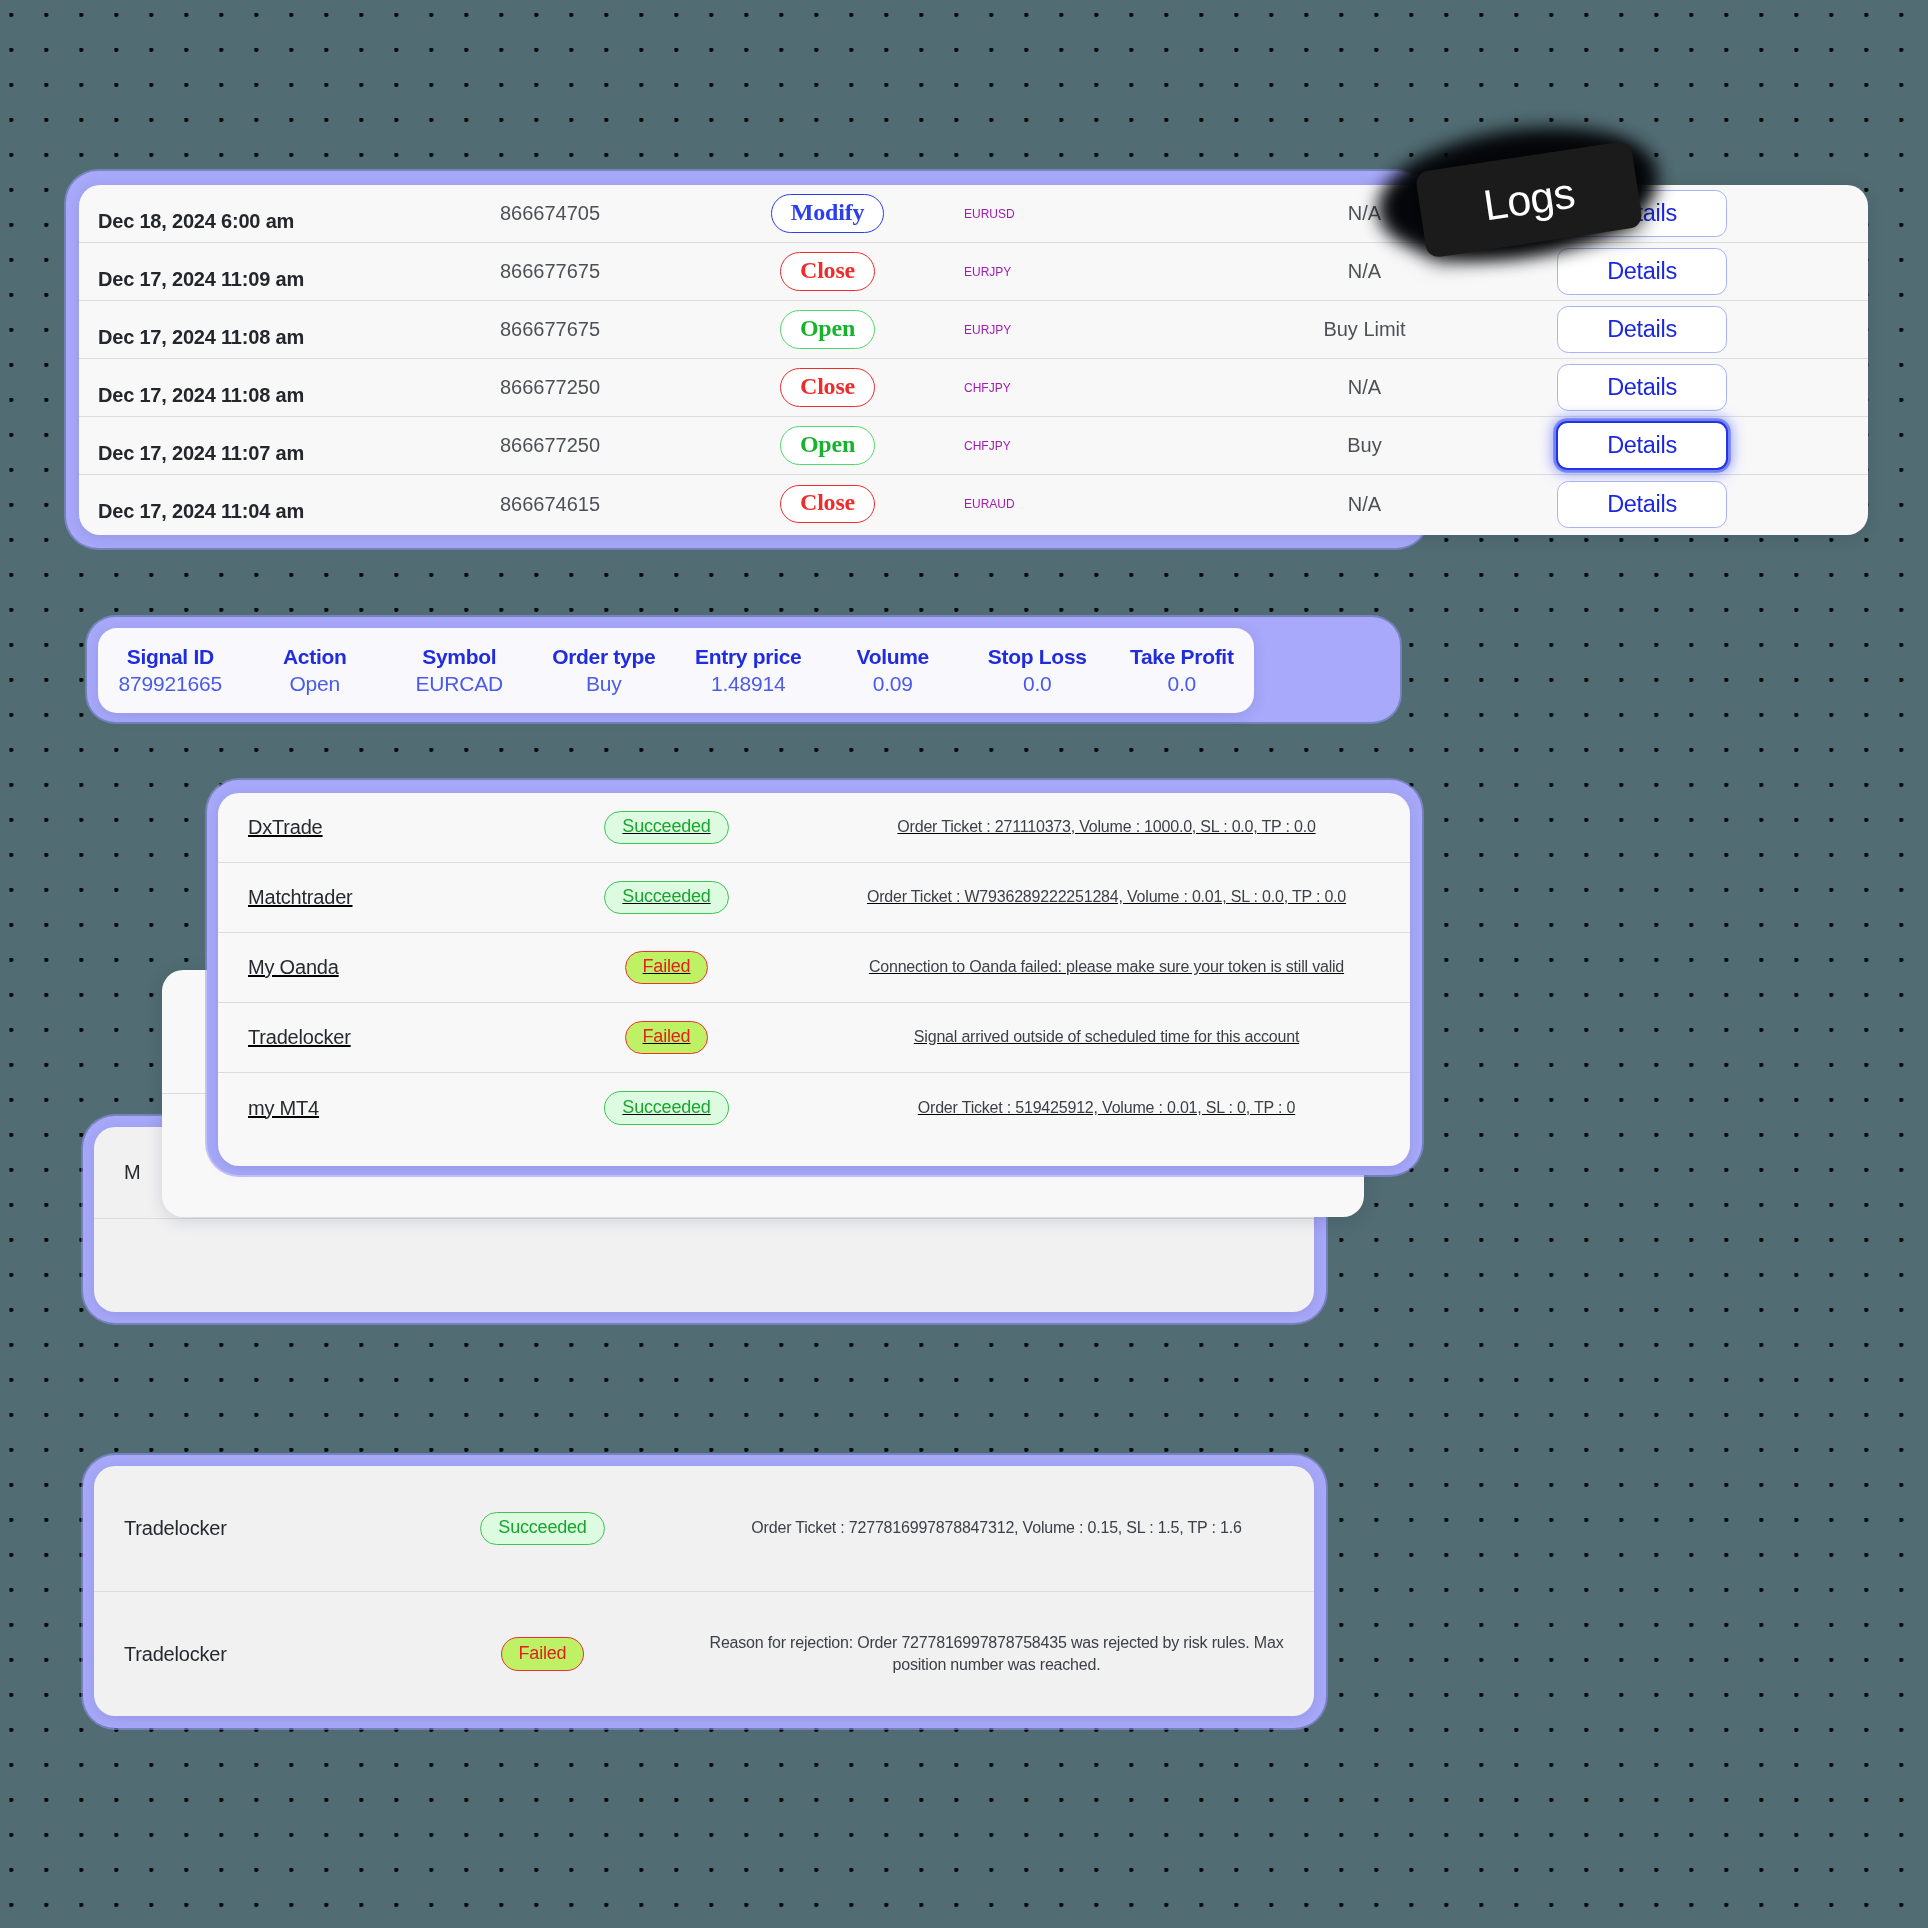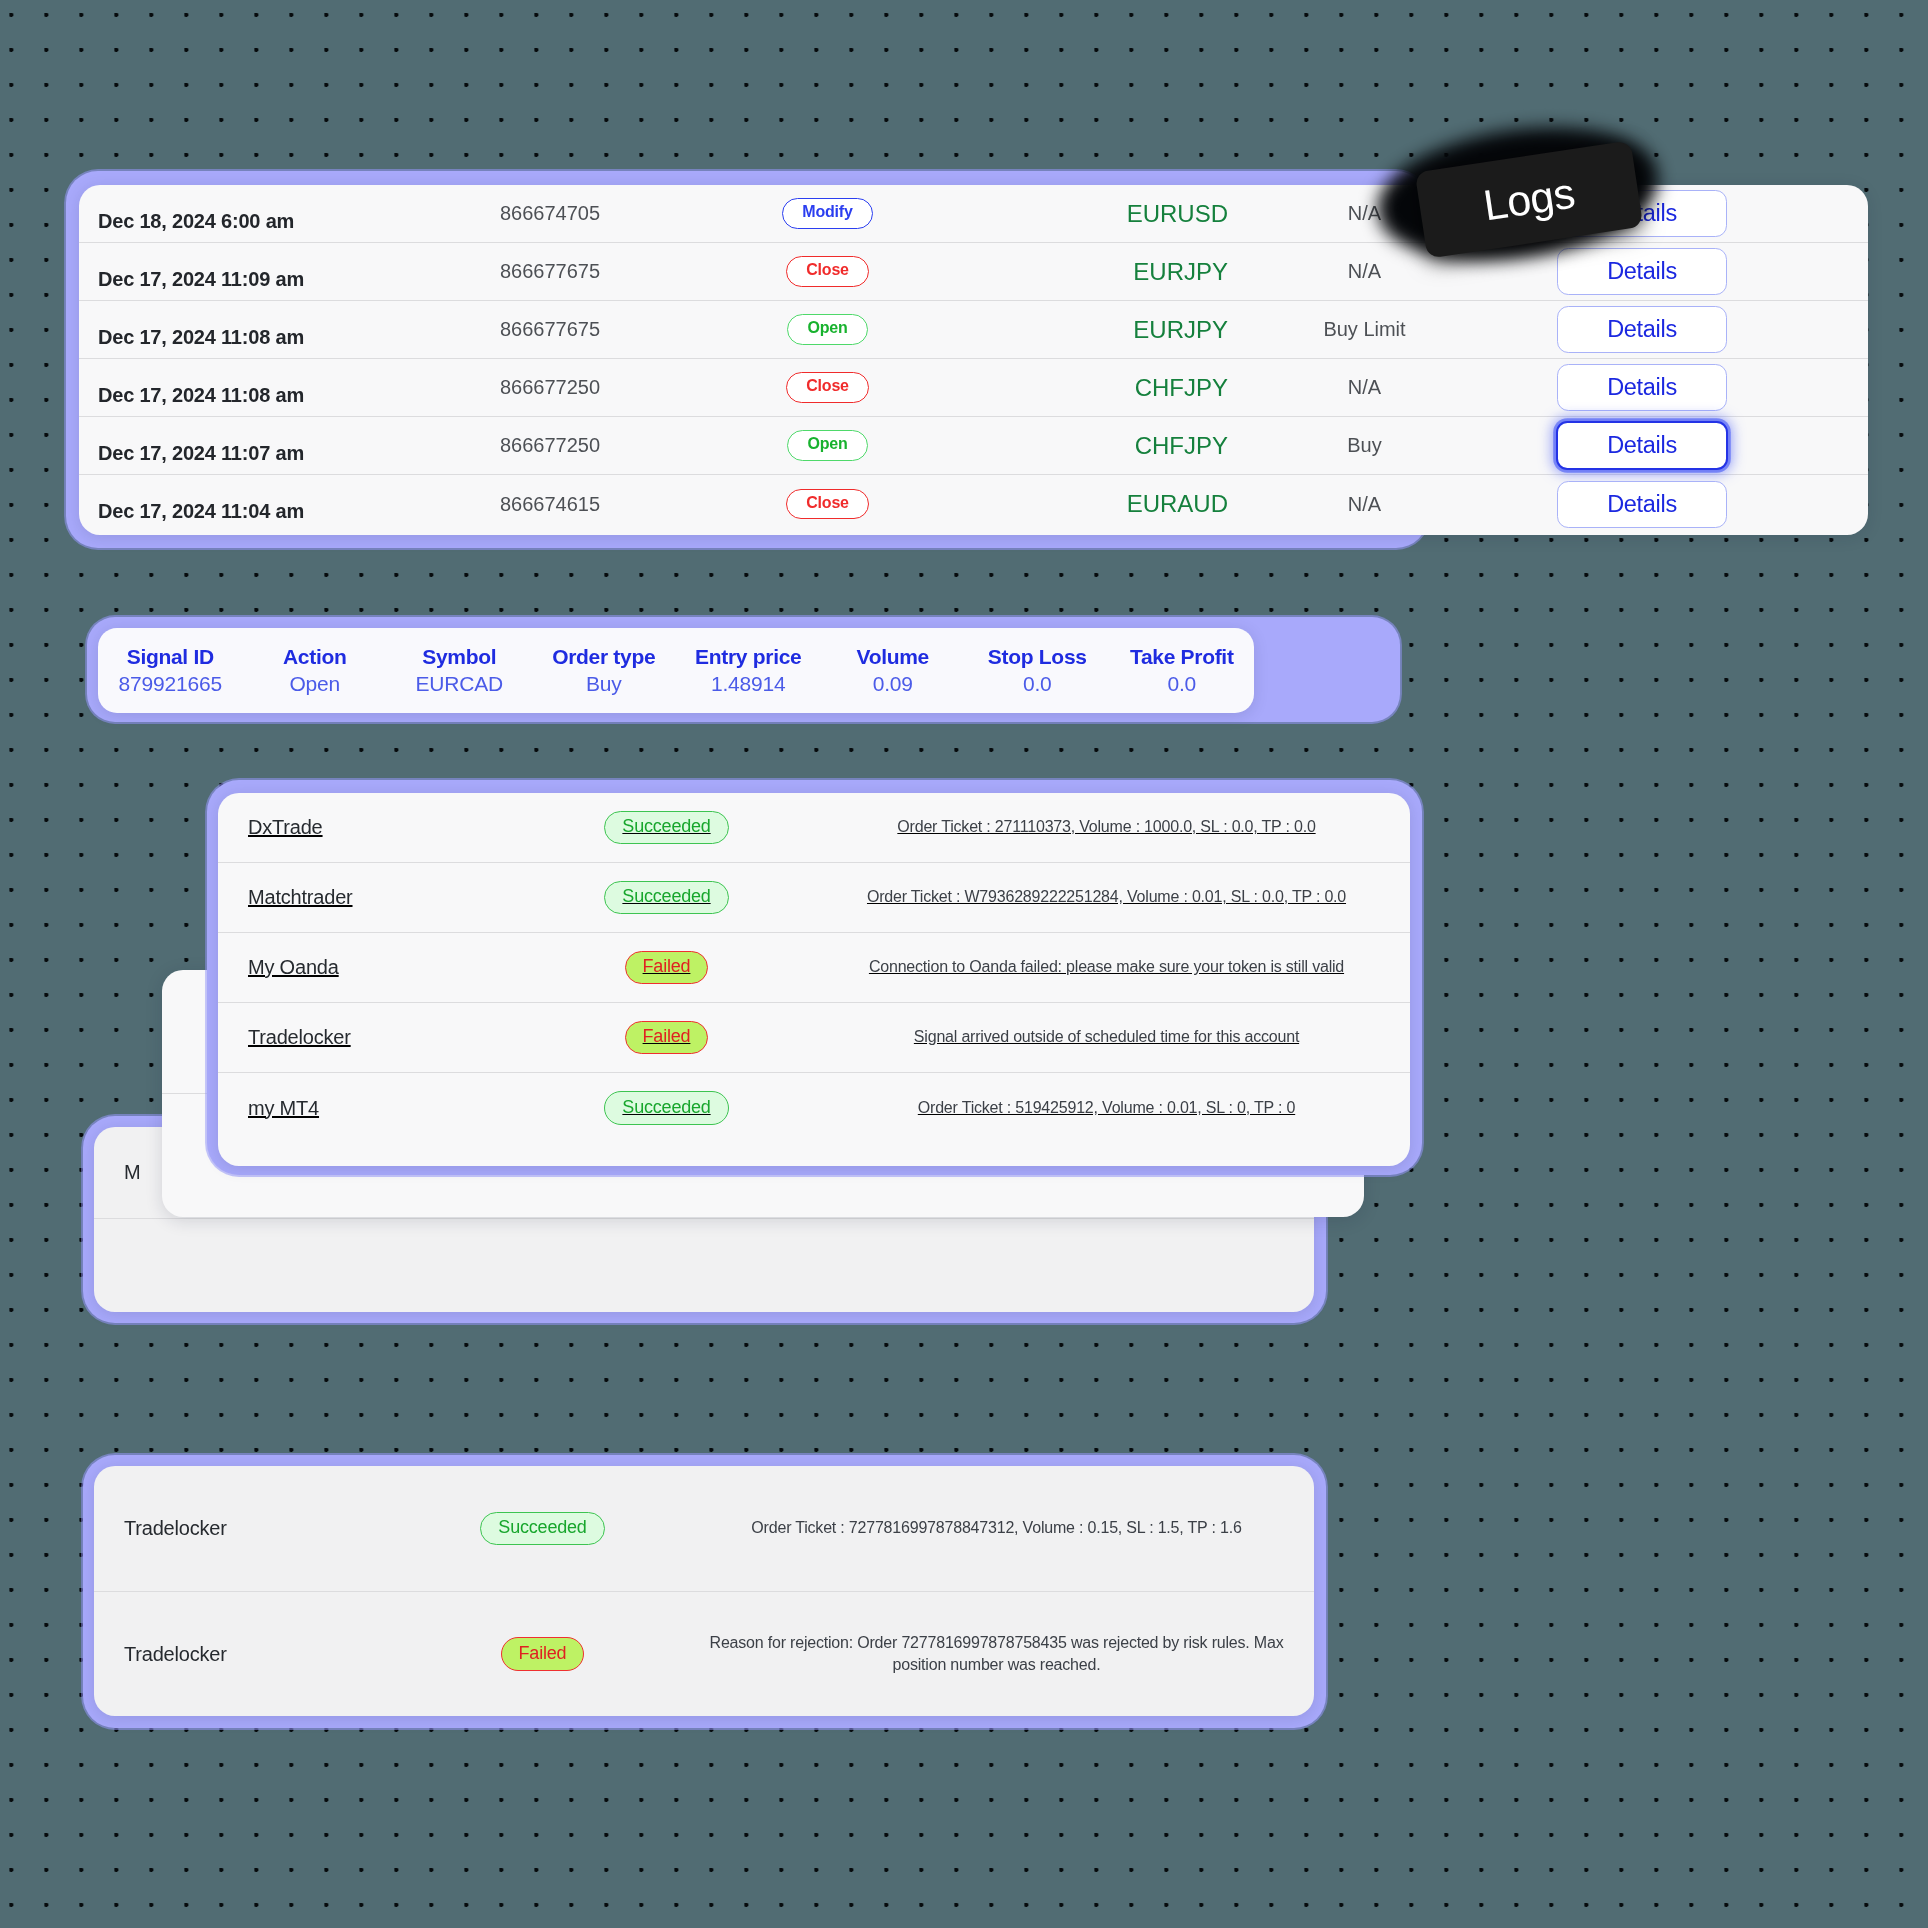--- a/index.html
+++ b/index.html
@@ -45,34 +45,35 @@
     display: flex;
     align-items: center;
     height: 58px;
     border-bottom: 1.3px solid #dcdcde;
     box-sizing: border-box;
   }
   .log-row:last-child { border-bottom: none; }
   .c-date   { width: 311px; padding-left: 19px; font-size: 20px; font-weight: bold; color: #23262b; letter-spacing: -0.2px; margin-top: 15px;}
   .c-id     { width: 282px; text-align: center; font-size: 20px; color: #4d5055; }
   .c-action { width: 273px; display: flex; justify-content: center; }
-  .c-symbol { width: 264px; text-align: right; font-size: 24px; color: #15803d; }
+  .c-symbol { width: 264px; text-align: left; font-size: 12px; color: #a21caf; }
   .c-type   { width: 273px; text-align: center; font-size: 20px; color: #4d5055; }
   .c-details{ width: 282px; display: flex; justify-content: center; }
 
   .pill {
     display: inline-block;
     border-radius: 941px;
     border: 1.9px solid;
     padding: 4.7px 19px 6.6px;
-    font-size: 16px;
+    font-size: 24px;
     font-weight: bold;
     line-height: 1.05;
     background: #fff;
     letter-spacing: -0.2px;
+    font-family: Liberation Serif, serif;
   }
   .pill.modify { color: #2b3ef0; border-color: #2b3ef0; }
   .pill.close  { color: #f02b2b; border-color: #f02b2b; }
   .pill.open   { color: #18b22e; border-color: #4ed96a; }
 
   .details-btn {
     width: 168px;
     height: 45px;
     border-radius: 11.3px;
     border: 1.5px solid #a9b2f8;

